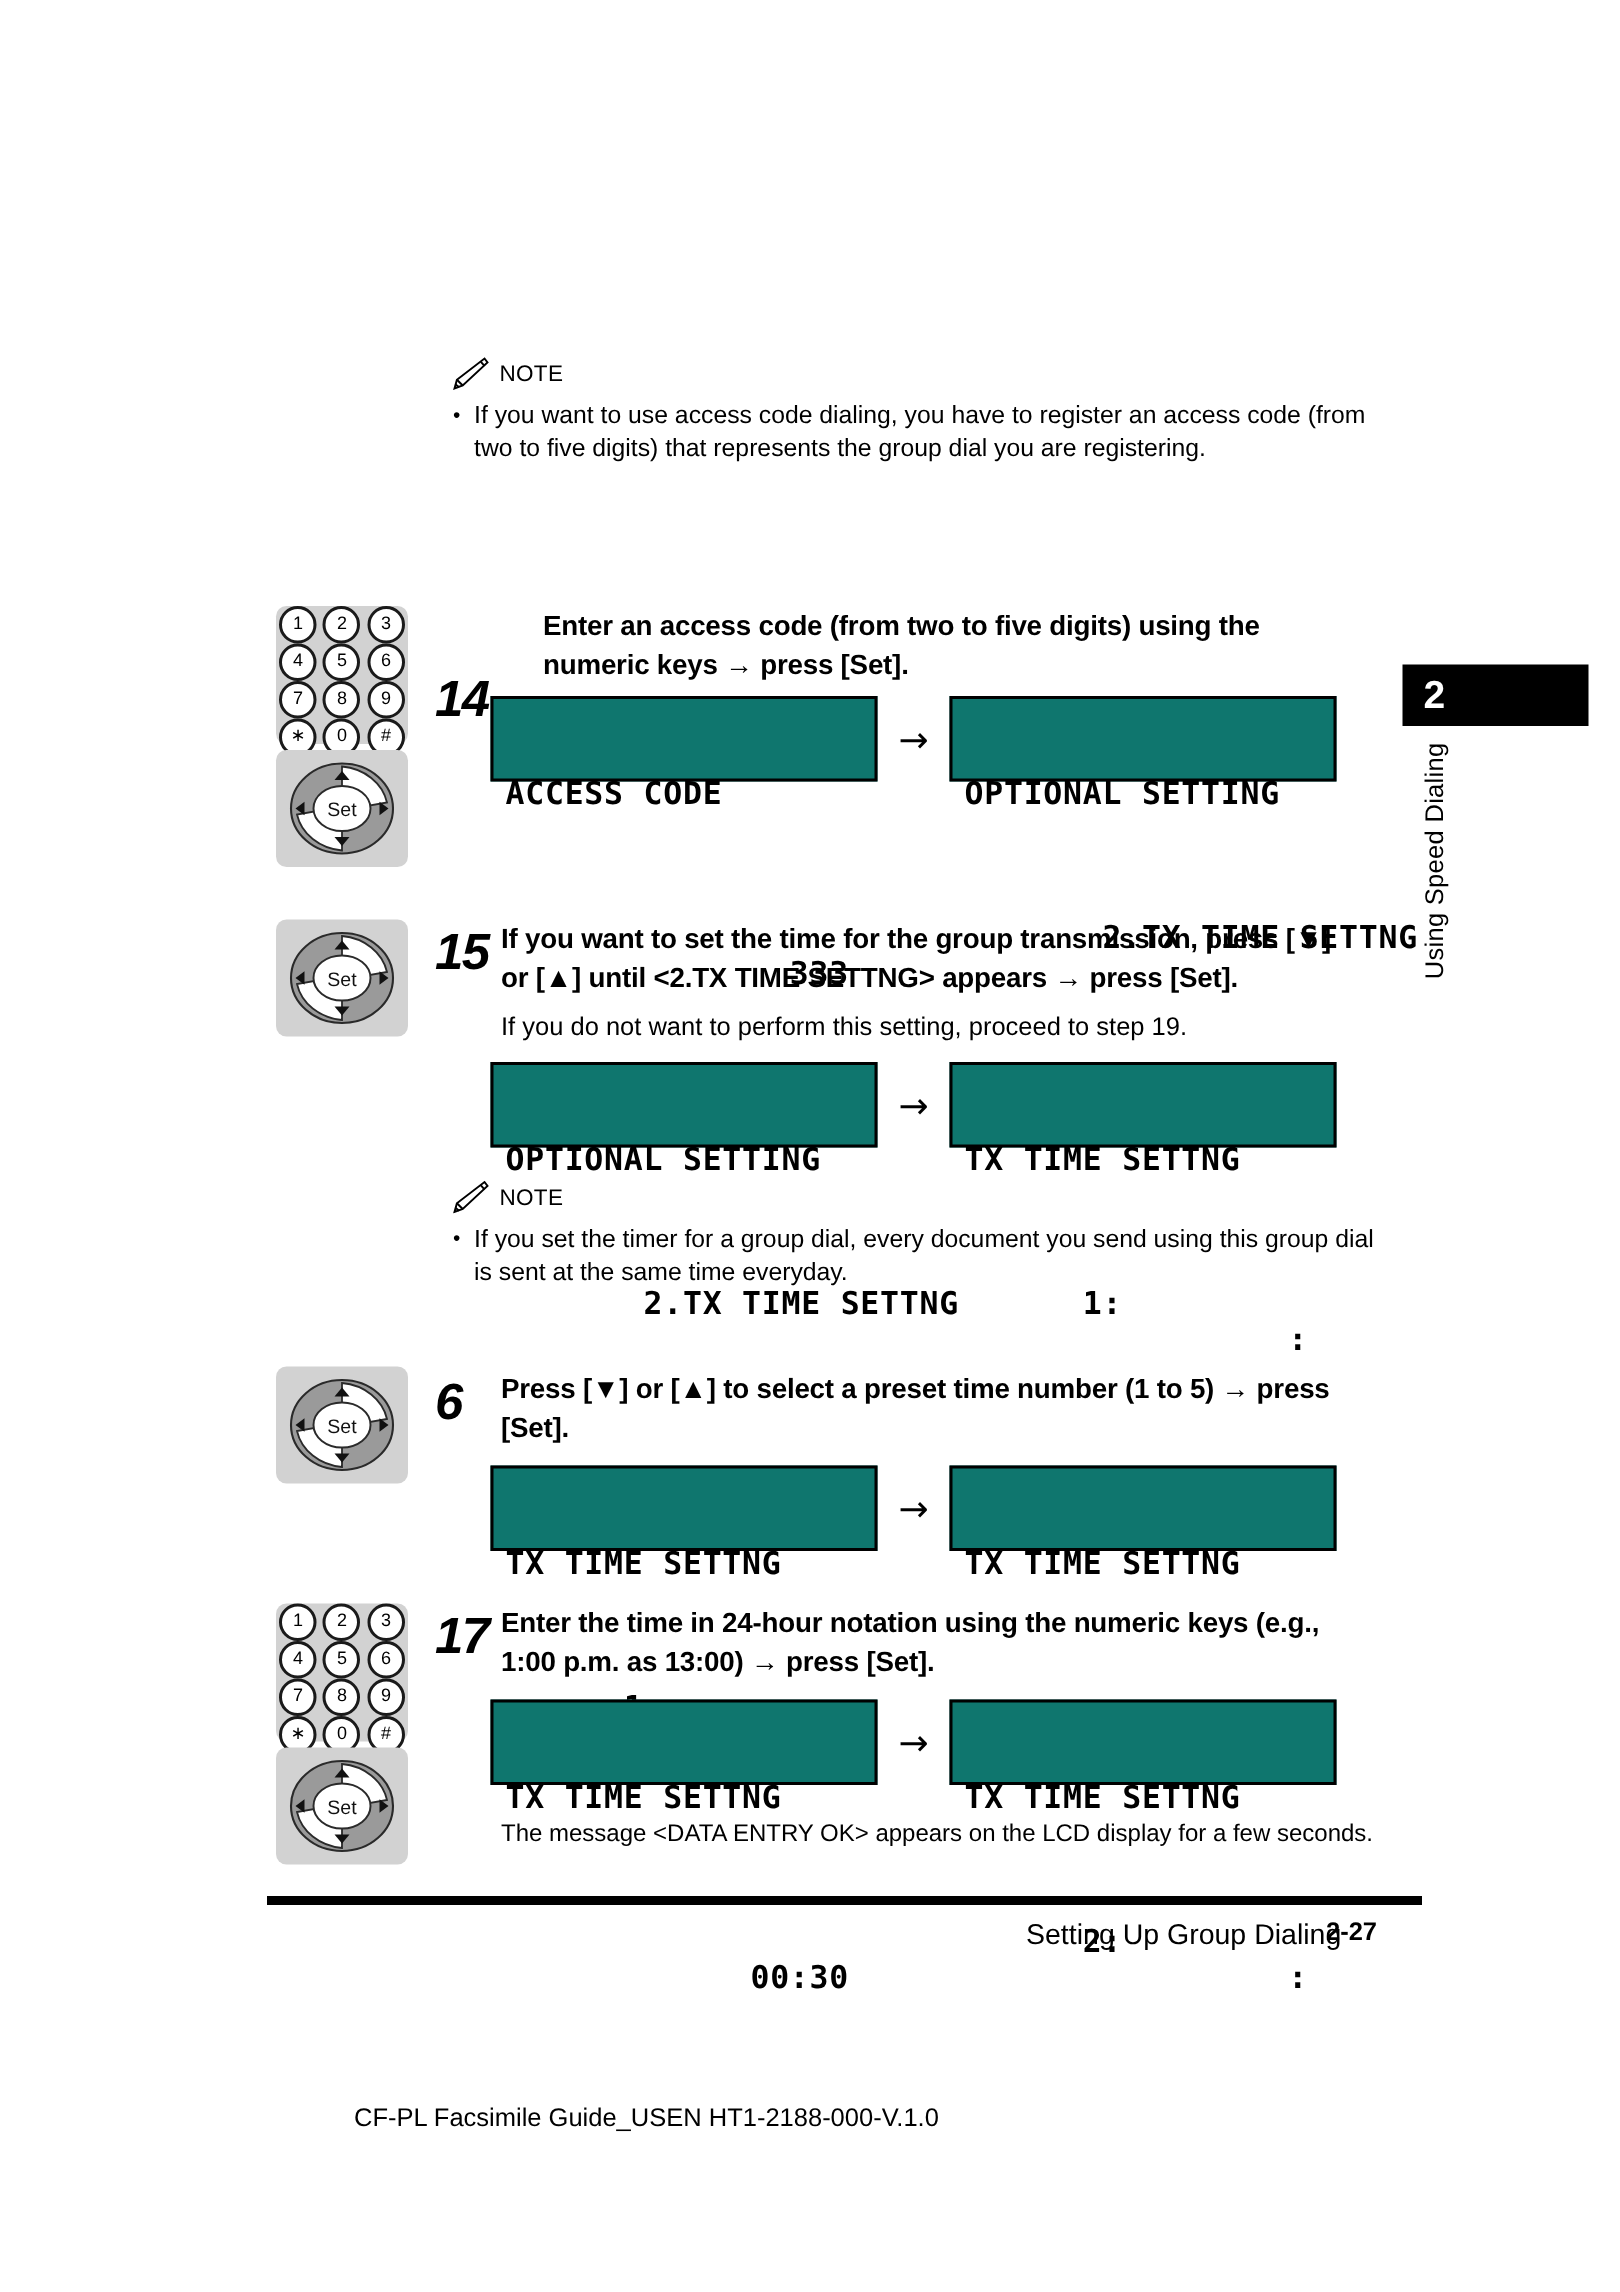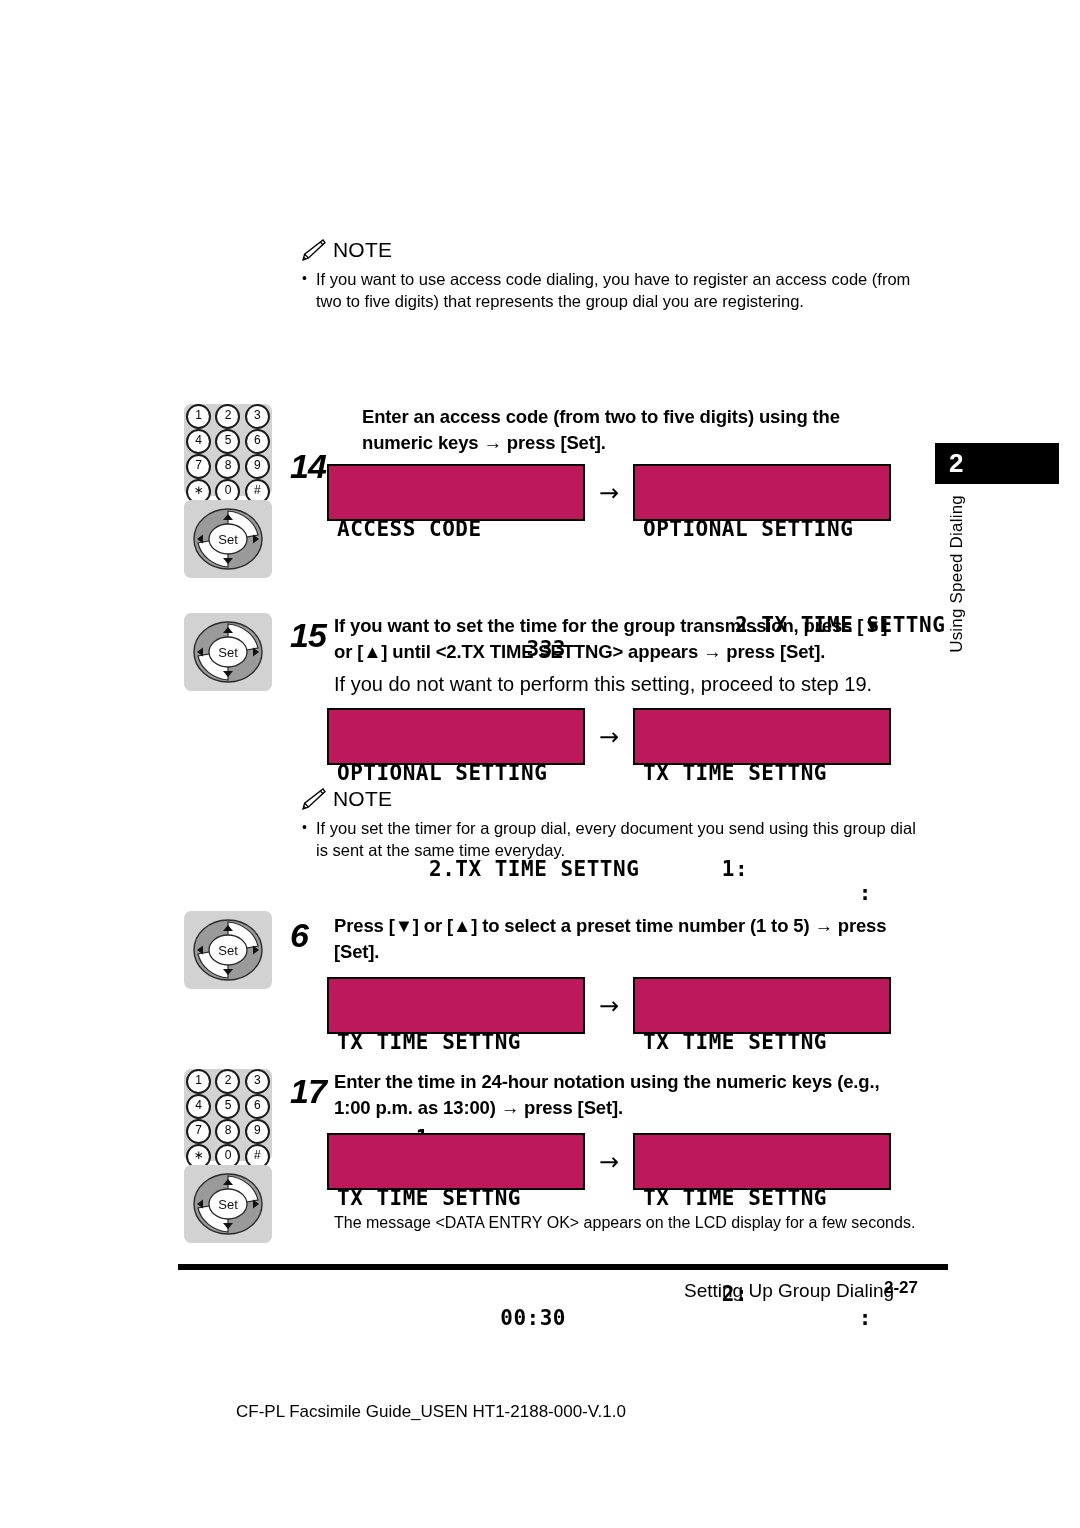--- a/index.html
+++ b/index.html
@@ -18,21 +18,21 @@
 
   
   .note-block { position: absolute; }
   .note-head {
     display: flex;
     align-items: center;
     gap: 7px;
     font-size: 17px;
     letter-spacing: .2px;
   }
-  .note-label { font-size: 21px; }
+  .note-label { font-size: 15px; }
   .pencil-icon { width: 26px; height: 22px; display: block; }
   .note-list {
     margin: 7px 0 0 0;
     padding: 0;
     list-style: none;
   }
   .note-list li {
     position: relative;
     font-size: 16.5px;
     line-height: 21.5px;
@@ -58,39 +58,39 @@
     line-height: 1;
     letter-spacing: -1px;
   }
   .step-text {
     font-size: 18.5px;
     font-weight: bold;
     line-height: 26px;
     letter-spacing: -.15px;
   }
   .step-sub {
-    font-size: 20px;
+    font-size: 17px;
     line-height: 21px;
     margin-top: 9px;
   }
   .step-foot {
     font-size: 16px;
     line-height: 21px;
   }
 
   
   .lcd-row {
     position: absolute;
     display: flex;
     align-items: center;
   }
   .lcd {
     border: 2.5px solid #000;
     box-sizing: border-box;
-    background: #be185d;
+    background: #0f766e;
     padding: 3px 8px 4px 8px;
     font-family: "DejaVu Sans Mono", "Liberation Mono", monospace;
     font-size: 21px;
     line-height: 24px;
     font-weight: bold;
     letter-spacing: .5px;
     white-space: pre;
     position: relative;
   }
   .lcd-left  { width: 258px; height: 57px; }

